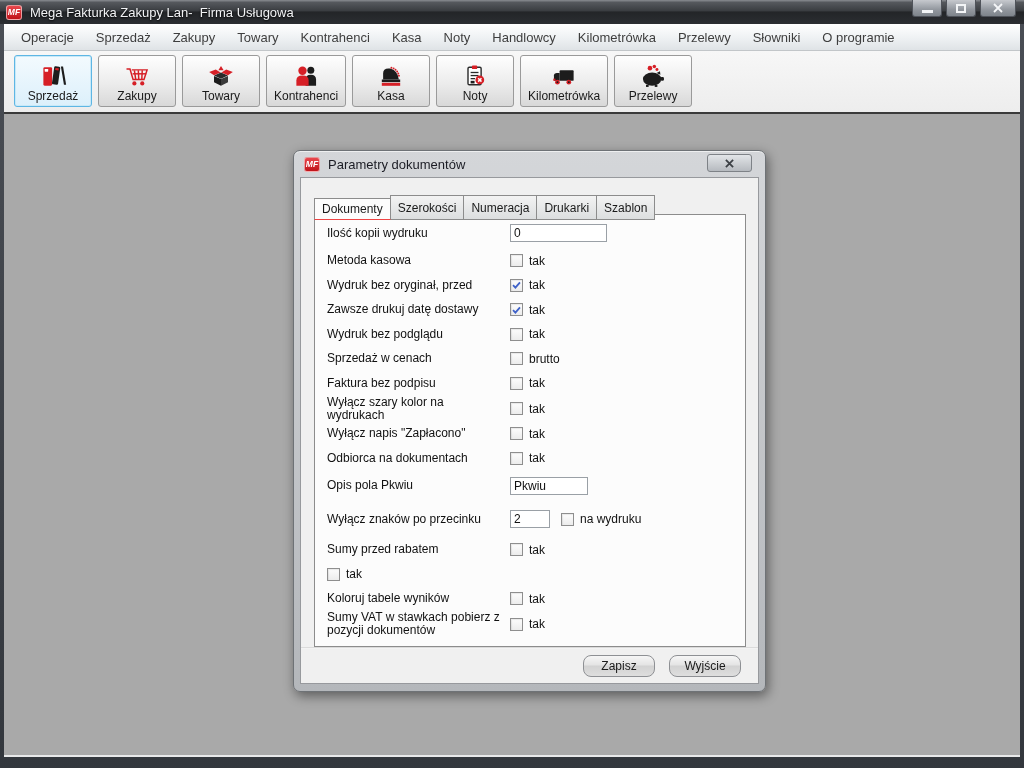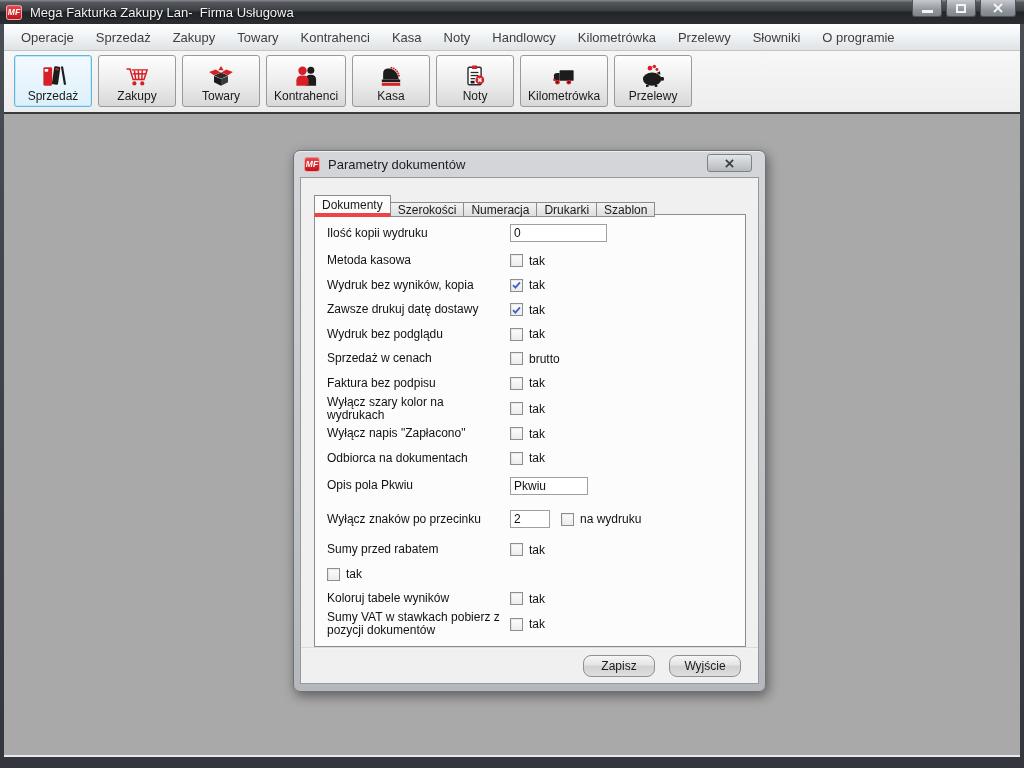--- a/index.html
+++ b/index.html
@@ -57,24 +57,24 @@
   .dlg-close { position:absolute; top:3px; right:13px; width:45px; height:18px;
                display:flex; align-items:center; justify-content:center;
                background:linear-gradient(#e2e5e8,#b6babf); border:1px solid #7e8287; border-radius:3px;
                color:#3c4045; cursor:default; }
   .dlg-close svg { width:9px; height:9px; }
 
   .dlg-body { position:absolute; left:6px; right:6px; top:26px; bottom:7px;
               background:#f0f0f0; border:1px solid #97999d; }
 
   .tabs { position:absolute; left:13px; top:17px; display:flex; align-items:flex-end; z-index:2; }
-  .tab { height:15px; padding:0 7px; margin-right:-1px; display:flex; align-items:center;
+  .tab { height:25px; padding:0 7px; margin-right:-1px; display:flex; align-items:center;
          font-size:12px; color:#1a1a1a; border:1px solid #8c8c8c;
          background:linear-gradient(#f3f3f3,#dcdedf); cursor:default; }
-  .tab.active { height:22px; background:#fcfcfc; border-bottom:4px solid #ef4444; z-index:3; }
+  .tab.active { height:22px; background:#fcfcfc; border-bottom:1px solid #ef4444; z-index:3; }
 
   .panel { position:absolute; left:13px; top:36px; width:432px; height:433px;
            background:#fcfcfc; border:1px solid #8c8c8c; padding:6px 9px 0 12px; overflow:hidden; }
 
   .row { min-height:24.5px; display:flex; align-items:center; }
   .rows > .row:nth-child(2)  { margin-top:3px; }
   .rows > .row:nth-child(11) { margin-top:3px; }
   .rows > .row:nth-child(12) { margin-top:9px; }
   .rows > .row:nth-child(13) { margin-top:6px; }
   .flabel { width:183px; padding-right:6px; font-size:12px; line-height:13px; color:#111; }
@@ -296,21 +296,21 @@
               </span>
             </div>
             <div class="row">
               <span class="flabel">Metoda kasowa</span>
               <span class="ctrl">
                 <span class="cb"></span>
                 <span class="sfx">tak</span>
               </span>
             </div>
             <div class="row">
-              <span class="flabel">Wydruk bez wyników, kopia</span>
+              <span class="flabel">Wydruk bez oryginał, przed</span>
               <span class="ctrl">
                 <span class="cb checked">
                   <svg viewBox="0 0 12 12">
                     <path d="M2.2,6.2 L4.8,8.8 L9.8,3.2" fill="none" stroke="#3f62c8" stroke-width="2"></path>
                   </svg>
                 </span>
                 <span class="sfx">tak</span>
               </span>
             </div>
             <div class="row">

